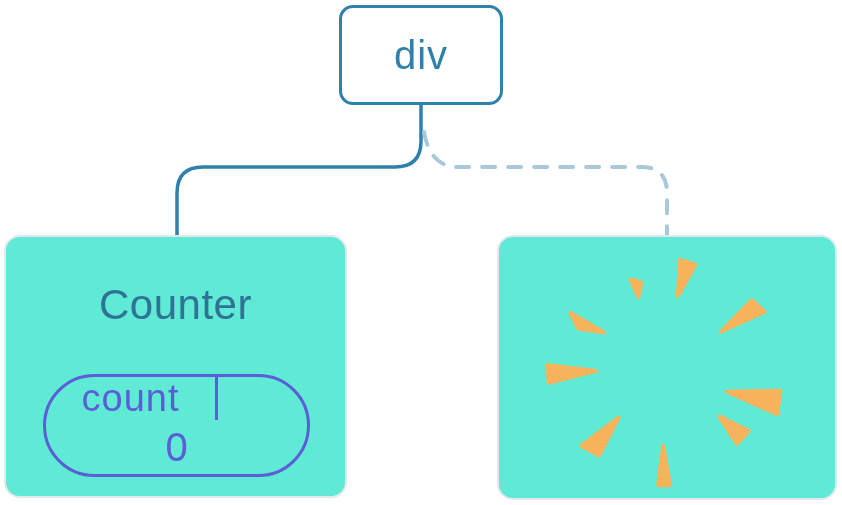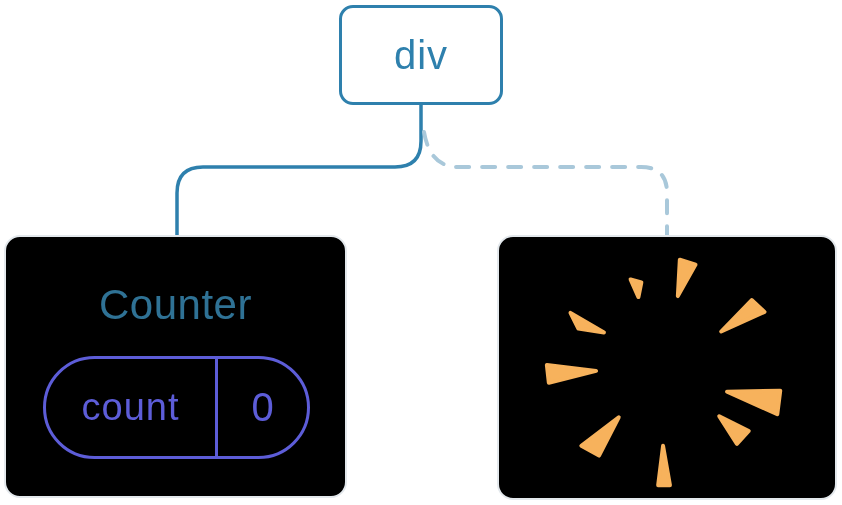--- a/index.html
+++ b/index.html
@@ -32,47 +32,48 @@
     text-align: right;
   }
   .node-root .root-label {
     color: #2e80ad;
     font-size: 40px;
     letter-spacing: 1px;
   }
   .card {
     position: absolute;
     box-sizing: border-box;
-    background: #000000;
+    background: #5eead4;
     border: 2px solid #e3e8ec;
     border-radius: 16px;
     z-index: 2;
   }
   .card-counter {
     left: 4px; top: 235px;
     width: 343px; height: 263px;
   }
   .counter-title {
     position: absolute;
     left: 0; top: 44px;
     width: 100%;
     text-align: center;
     color: #2f7295;
     font-size: 42px;
     letter-spacing: 0.5px;
   }
   .state-pill {
     position: absolute;
-    left: 37px; top: 119px;
+    left: 37px; top: 137px;
     width: 267px; height: 103px;
     box-sizing: border-box;
     border: 3px solid #5d5dd8;
     border-radius: 52px;
     display: flex;
     overflow: hidden;
+    flex-direction: column;
   }
   .pill-key {
     width: 172px;
     box-sizing: border-box;
     border-right: 3px solid #5d5dd8;
     display: flex;
     align-items: center;
     justify-content: center;
     color: #5d5dd8;
     font-size: 38px;

